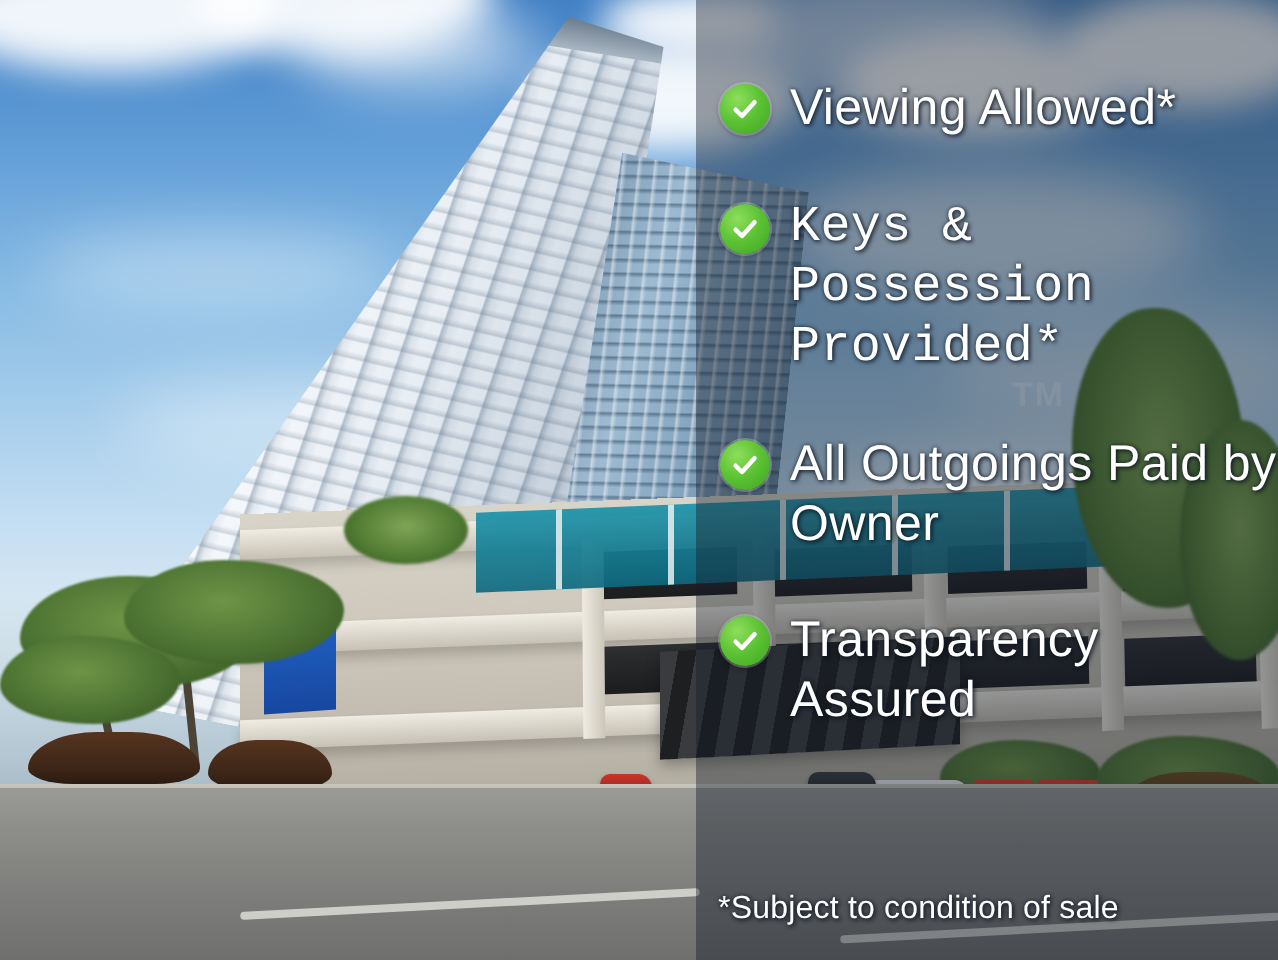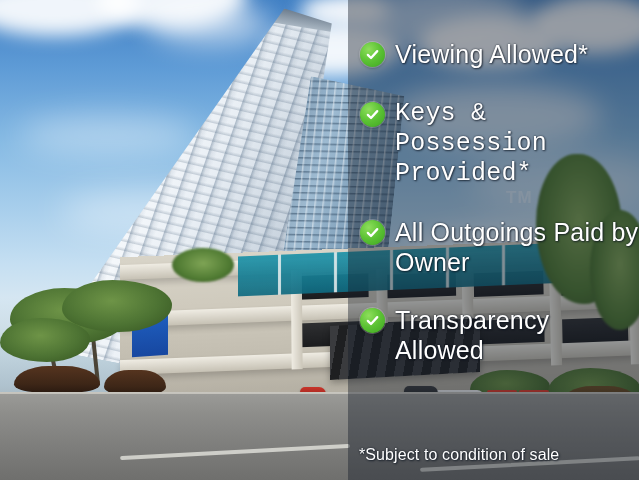--- a/index.html
+++ b/index.html
@@ -434,20 +434,20 @@
       </span>
       <span class="feature-text">All Outgoings Paid by Owner</span>
     </div>
 
     <div class="feature" style="margin-top:28px;">
       <span class="check-badge">
         <svg width="15" height="15" viewBox="0 0 24 24" aria-hidden="true">
           <path d="M4.5 12.6 L9.6 17.6 L19.6 6.6" fill="none" stroke="#ffffff" stroke-width="3.6" stroke-linecap="round" stroke-linejoin="round"></path>
         </svg>
       </span>
-      <span class="feature-text">Transparency Allowed</span>
+      <span class="feature-text">Transparency Assured</span>
     </div>
 
   </div>
 
   <div class="footnote">*Subject to condition of sale</div>
 
 </div>
 
 </body></html>

